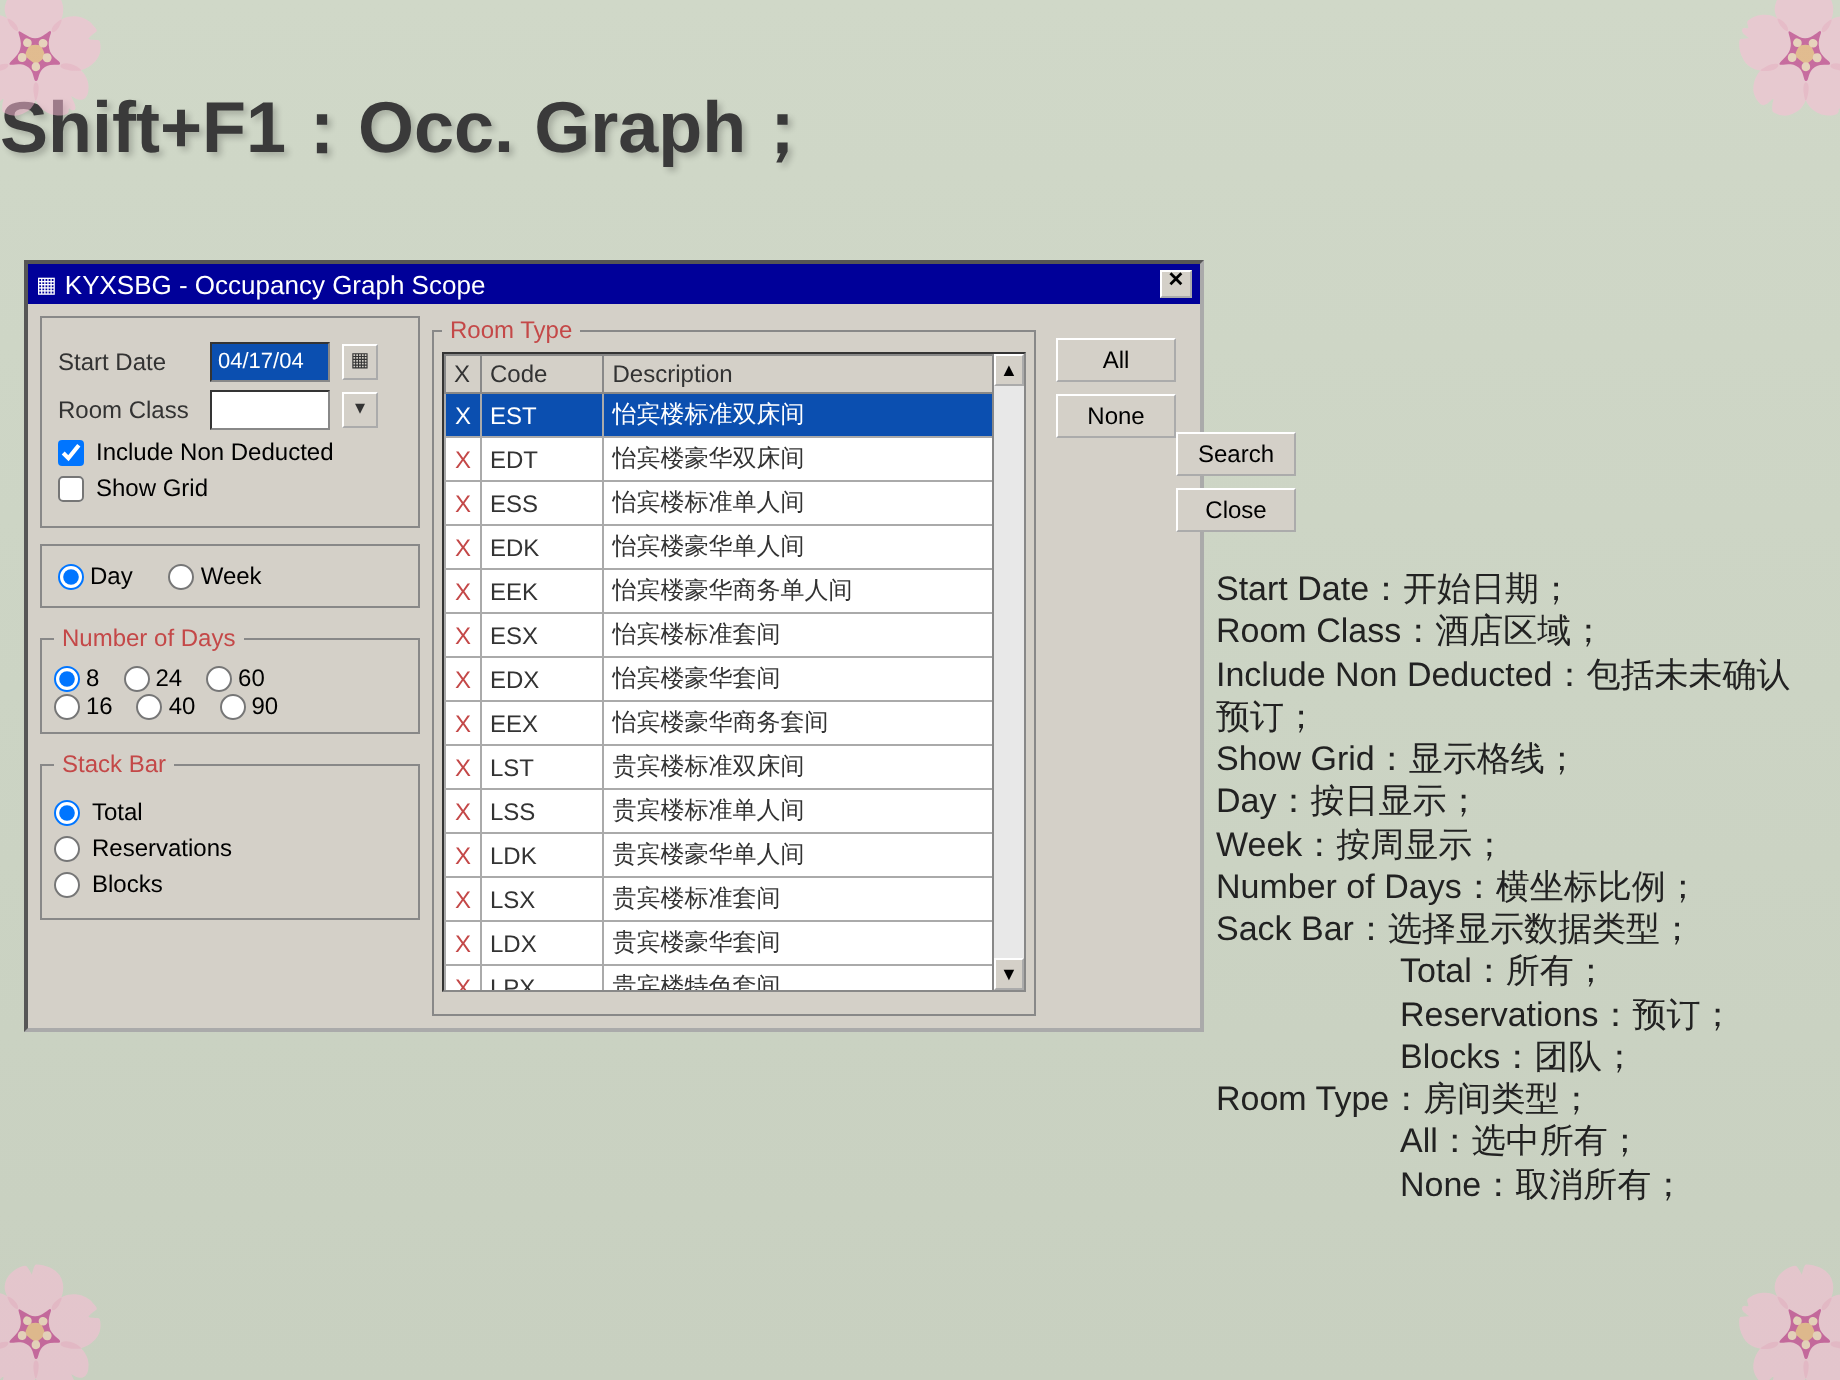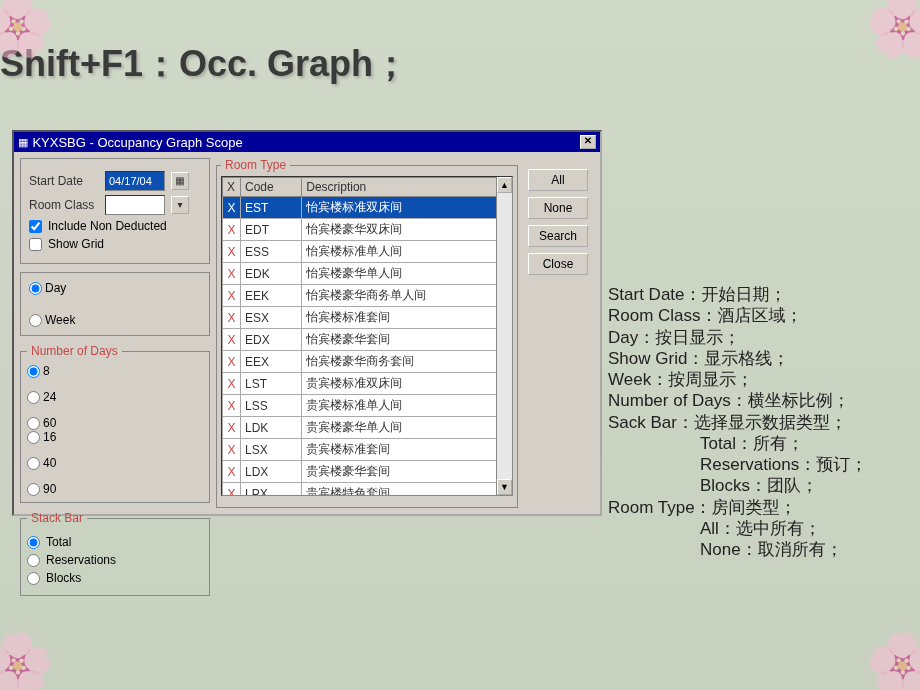--- a/index.html
+++ b/index.html
@@ -61,21 +61,21 @@
     font-weight: bold;
   }
   .window-body {
     display: flex;
     padding: 6px;
     gap: 6px;
     height: calc(100% - 20px);
   }
   .left-col { width: 190px; display: flex; flex-direction: column; gap: 8px; }
   .mid-col { flex: 1; display: flex; flex-direction: column; justify-content: center; }
-  .right-col { width: 70px; display: flex; flex-direction: column; justify-content: flex-start; padding: 8px 4px; }
+  .right-col { width: 70px; display: flex; flex-direction: row; justify-content: flex-start; padding: 8px 4px; }
   fieldset {
     border: 1px solid #888;
     padding: 6px;
     font-size: 12px;
   }
   legend { color: #c44848; font-size: 12px; padding: 0 4px; }
   .form-row { display: flex; align-items: center; gap: 6px; margin: 4px 0; font-size: 12px; color: #333; }
   .form-row label { width: 70px; }
   .text-input {
     background: #fff;
@@ -87,21 +87,21 @@
   .date-input { width: 60px; background: #0b4fb0; color: #fff; }
   .mini-btn {
     width: 18px; height: 18px;
     background: #d4d0c8;
     border: 1px outset #fff;
     font-size: 10px;
     text-align: center;
     line-height: 16px;
   }
   .cb-row { display: flex; align-items: center; gap: 6px; font-size: 12px; margin: 4px 0; }
-  .radio-row { display: flex; gap: 18px; font-size: 12px; flex-wrap: wrap; flex-direction: column; }
+  .radio-row { display: flex; gap: 18px; font-size: 12px; flex-wrap: wrap; }
   .radio-row.wrap3 { gap: 12px; }
   .radio-row label { display: flex; align-items: center; gap: 3px; }
   .plain-group { border: 1px solid #888; padding: 8px; }
   .roomtype-table {
     width: 100%;
     border-collapse: collapse;
     font-size: 12px;
     background: #fff;
   }
   .roomtype-table th {
@@ -144,21 +144,21 @@
   .win-btn {
     background: #d4d0c8;
     border: 1px outset #fff;
     font-size: 12px;
     padding: 3px 4px;
     margin: 3px 0;
     text-align: center;
     width: 60px;
   }
   .btn-group-top { display: flex; flex-direction: column; }
-  .btn-group-bottom { display: flex; flex-direction: column; }
+  .btn-group-bottom { display: flex; flex-direction: column; margin-top: 47px; }
   .explanations {
     position: absolute;
     left: 608px;
     top: 284px;
     width: 296px;
     font-size: 17px;
     color: #222;
     line-height: 1.25;
   }
   .explanations .indent { padding-left: 92px; }
@@ -370,22 +370,23 @@
         <div class="win-btn">Close</div>
       </div>
     </div>
   </div>
 </div>
 
 <div class="explanations">
   <div id="expl-main">
       <div>Start Date：开始日期；</div>
       <div>Room Class：酒店区域；</div>
+      <div>Include Non Deducted：包括未未确认预订；</div>
+      <div>Show Grid：显示格线；</div>
       <div>Day：按日显示；</div>
-      <div>Show Grid：显示格线；</div>
       <div>Week：按周显示；</div>
       <div>Number of Days：横坐标比例；</div>
       <div>Sack Bar：选择显示数据类型；</div>
     </div>
   <div id="expl-indent1">
       <div class="indent">Total：所有；</div>
       <div class="indent">Reservations：预订；</div>
       <div class="indent">Blocks：团队；</div>
     </div>
   <div>Room Type：房间类型；</div>

